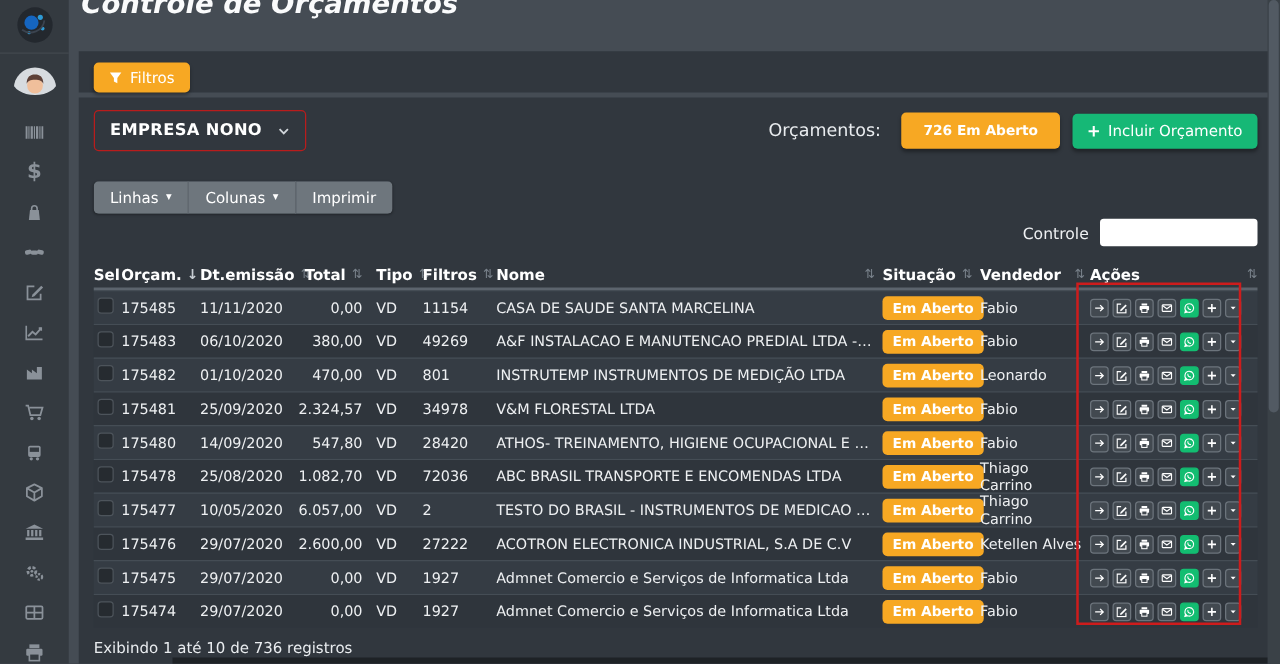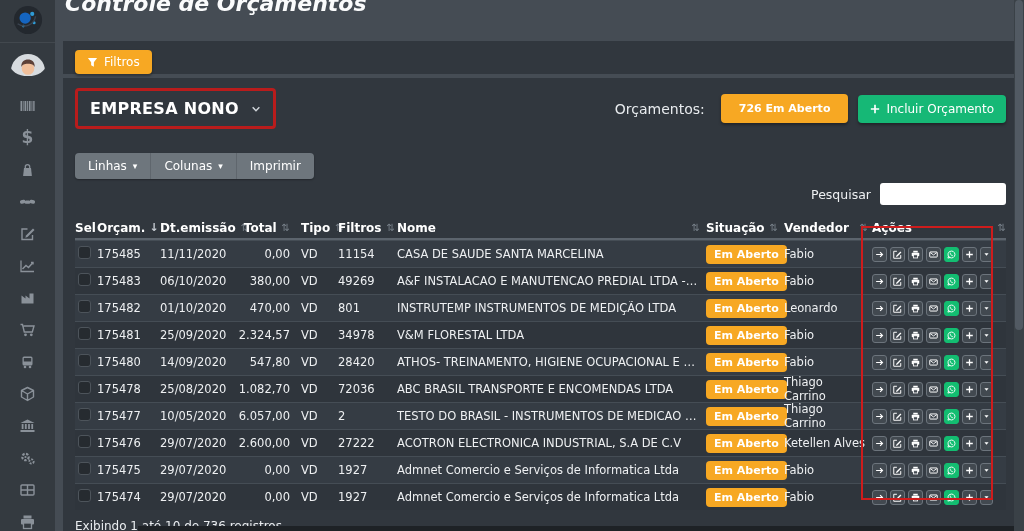--- a/index.html
+++ b/index.html
@@ -28,21 +28,21 @@
   .topbar{height:28px;overflow:hidden;position:relative;}
   .topbar h1{position:absolute;left:10px;top:-9px;font-size:22px;font-weight:bold;font-style:italic;color:#fafbfc;white-space:nowrap;}
 
   .filters-panel{position:absolute;left:8px;right:0;top:41px;height:33px;background:var(--bg-panel);display:flex;align-items:flex-end;padding-left:12px;}
   .btn-filtros{display:flex;align-items:center;gap:6px;background:var(--accent-orange);border:none;color:#fff;font-size:12px;padding:5px 12px;border-radius:4px;box-shadow:0 2px 3px rgba(0,0,0,.35);cursor:pointer;}
   .btn-filtros svg{width:11px;height:11px;}
 
   .content-panel{position:absolute;left:8px;right:0;top:78px;bottom:0;background:var(--bg-panel);padding:10px 18px 0 12px;}
 
   .row-top{display:flex;justify-content:space-between;align-items:center;}
-  .company-select{display:flex;align-items:center;gap:12px;background:transparent;border:3px solid #b91c1c;border-radius:4px;color:#fff;font-size:16px;font-weight:bold;letter-spacing:.3px;padding:8px 12px;cursor:pointer;}
+  .company-select{display:flex;align-items:center;gap:12px;background:transparent;border:1px solid #b91c1c;border-radius:4px;color:#fff;font-size:13px;font-weight:bold;letter-spacing:.3px;padding:8px 12px;cursor:pointer;}
   .company-select svg{width:10px;height:10px;}
   .right-group{display:flex;align-items:center;gap:10px;}
   .orc-label{font-size:14px;color:#e9ecef;margin-right:6px;margin-left:40px;}
   .btn-count{background:var(--accent-orange);border:none;color:#fff;font-size:11px;font-weight:bold;padding:8px 18px;border-radius:4px;box-shadow:0 2px 3px rgba(0,0,0,.35);cursor:pointer;}
   .btn-include{display:flex;align-items:center;gap:6px;background:var(--accent-green);border:none;color:#fff;font-size:12px;padding:7px 12px;border-radius:4px;box-shadow:0 2px 3px rgba(0,0,0,.35);cursor:pointer;}
   .btn-include svg{width:10px;height:10px;}
 
   .row-controls{margin-top:24px;display:flex;}
   .btn-group{display:flex;border-radius:4px;overflow:hidden;box-shadow:0 1px 2px rgba(0,0,0,.3);}
   .btn-group button{background:var(--gray-btn);border:none;border-right:1px solid #5f666d;color:#fff;font-size:12px;padding:6px 13px;display:flex;align-items:center;gap:6px;cursor:pointer;}
@@ -267,21 +267,21 @@
           <span>Colunas</span>
           <span class="caret">▾</span>
         </button>
         <button>
           <span>Imprimir</span>
         </button>
       </div>
     </div>
 
     <div class="search-row">
-      <label>Pesquisar</label>
+      <label>Controle</label>
       <input type="text" value="" style="">
     </div>
 
     <div class="table">
       <div class="thead">
         <div class="th c-sel">
             <span>Sel</span>
           </div>
         <div class="th c-orcam">
             <span>Orçam.</span>

